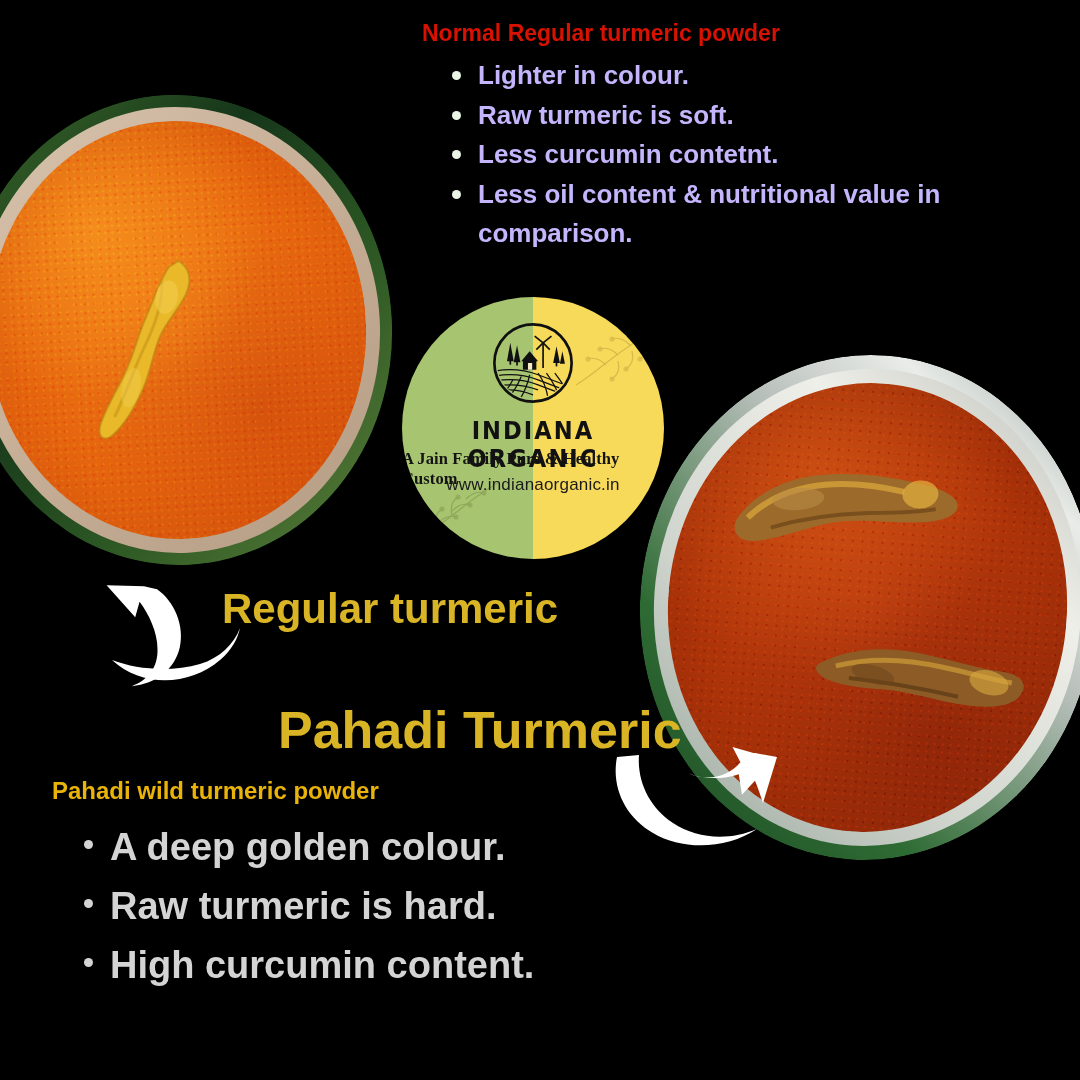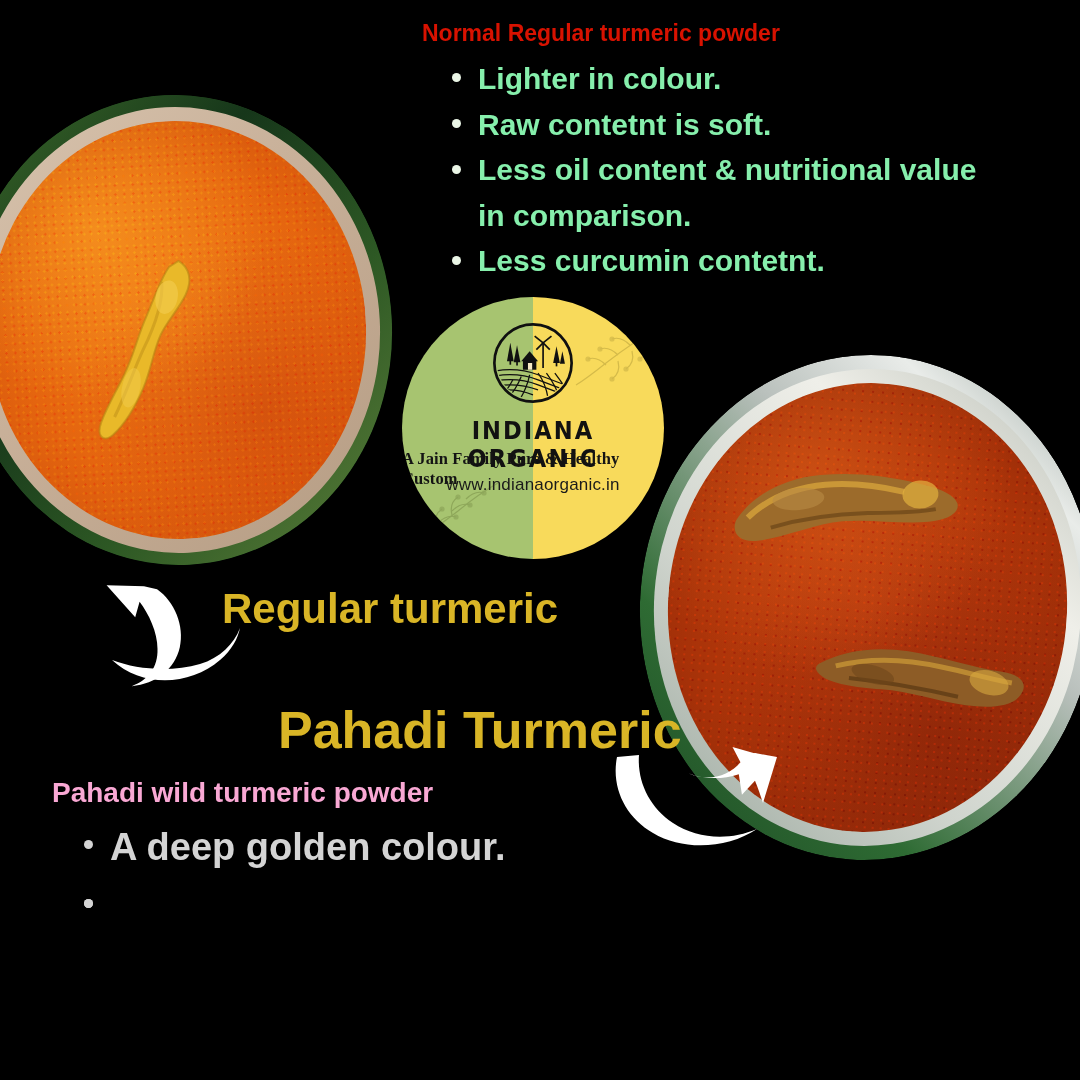--- a/index.html
+++ b/index.html
@@ -137,41 +137,41 @@
     font-weight:700;
     white-space:nowrap;
   }
   #headline-top{
     left:422px;top:20px;
     font-size:23px;
     color:#d81200;
   }
   #headline-bottom{
     left:52px;top:777px;
-    font-size:28px;
-    color:#f9a8d4;
+    font-size:24px;
+    color:#eab308;
   }
 
   .bullets{position:absolute;margin:0;padding:0;list-style:none;}
   .bullets li{
     position:relative;
     padding-left:38px;
     font-weight:700;
   }
   .bullets li .dot{
     position:absolute;left:12px;top:.58em;
     width:9px;height:9px;border-radius:50%;
   }
 
   #bullets-top{
     left:440px;top:56px;width:540px;
   }
   #bullets-top li{
-    font-size:30px;line-height:1.52;
-    color:#86efac;
+    font-size:26px;line-height:1.52;
+    color:#c4b5fd;
   }
   #bullets-top li .dot{background:#eaf5e6;}
 
   #bullets-bottom{
     left:72px;top:818px;width:700px;
   }
   #bullets-bottom li{
     font-size:38px;line-height:1.55;
     color:#d4d4d4;
   }
@@ -353,48 +353,50 @@
 
   <div class="headline-red" id="headline-top">Normal Regular turmeric powder</div>
 
   <ul class="bullets" id="bullets-top">
     <li>
       <span class="dot"></span>
       <span>Lighter  in colour.</span>
     </li>
     <li>
       <span class="dot"></span>
-      <span>Raw contetnt is soft.</span>
+      <span>Raw turmeric is soft.</span>
+    </li>
+    <li>
+      <span class="dot"></span>
+      <span>Less curcumin contetnt.</span>
     </li>
     <li>
       <span class="dot"></span>
       <span>Less oil content &amp; nutritional value in comparison.</span>
     </li>
-    <li>
-      <span class="dot"></span>
-      <span>Less curcumin contetnt.</span>
-    </li>
   </ul>
 
   <div class="label-gold" id="label-regular">Regular turmeric</div>
 
   <div class="label-gold" id="label-pahadi">Pahadi Turmeric</div>
 
   <div class="headline-red" id="headline-bottom">Pahadi wild turmeric powder</div>
 
   <ul class="bullets" id="bullets-bottom">
     <li>
       <span class="dot"></span>
       <span>A deep golden colour.</span>
     </li>
     <li>
       <span class="dot"></span>
-    </li>
-    <li>
-      <span class="dot"></span>
+      <span>Raw turmeric is hard.</span>
+    </li>
+    <li>
+      <span class="dot"></span>
+      <span>High curcumin content.</span>
     </li>
   </ul>
 
   <svg class="arrow" id="arrow-left" viewBox="0 0 180 140">
     <path d="M56 36 L20 26 L40 64 L48 50 C54 64 58 84 54 100 C50 118 38 128 20 130
              L20 130 C44 134 66 124 76 104 C86 84 82 58 68 42 Z" fill="#ffffff" transform="translate(10,0) rotate(-14 60 78)"></path>
     <path d="M24 112 C54 140 102 138 132 112 C144 102 150 90 152 80
              C146 96 132 110 112 116 C84 124 50 122 24 112 Z" fill="#ffffff"></path>
   </svg>
 

